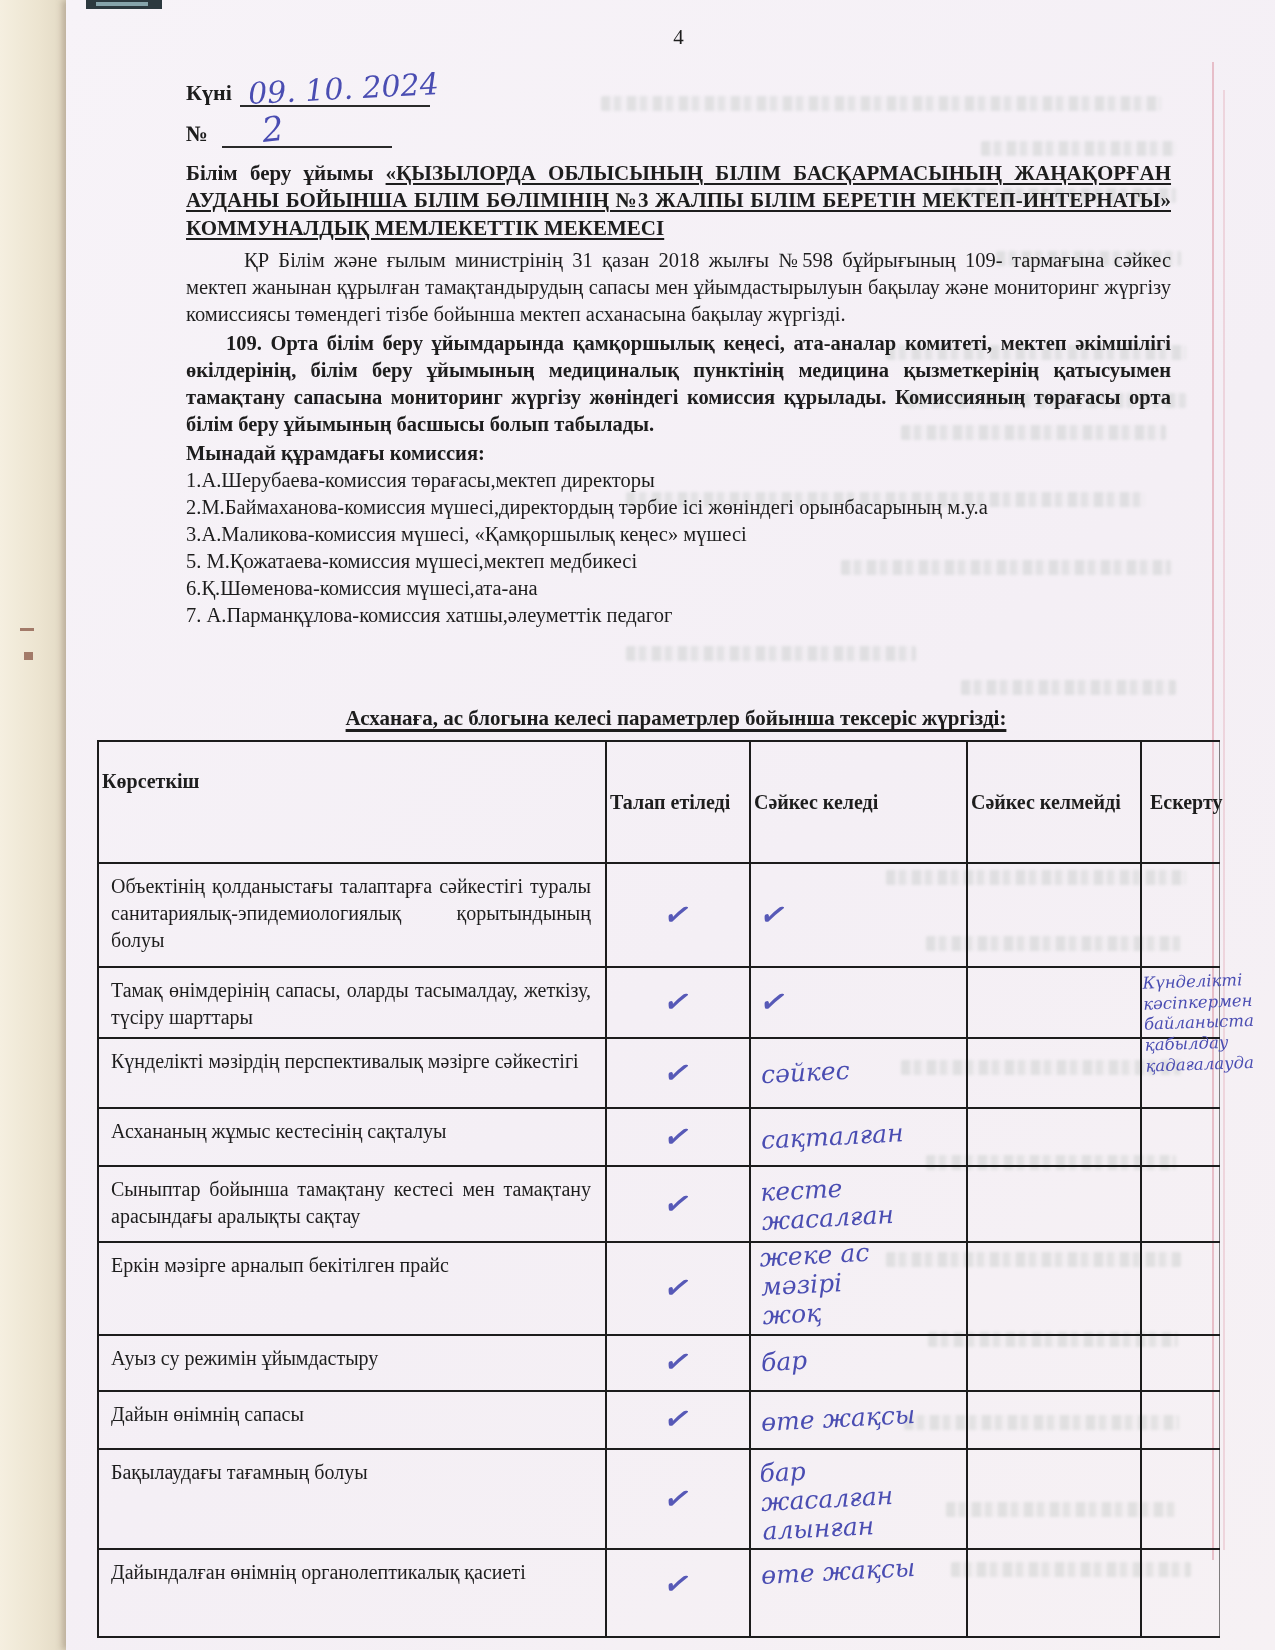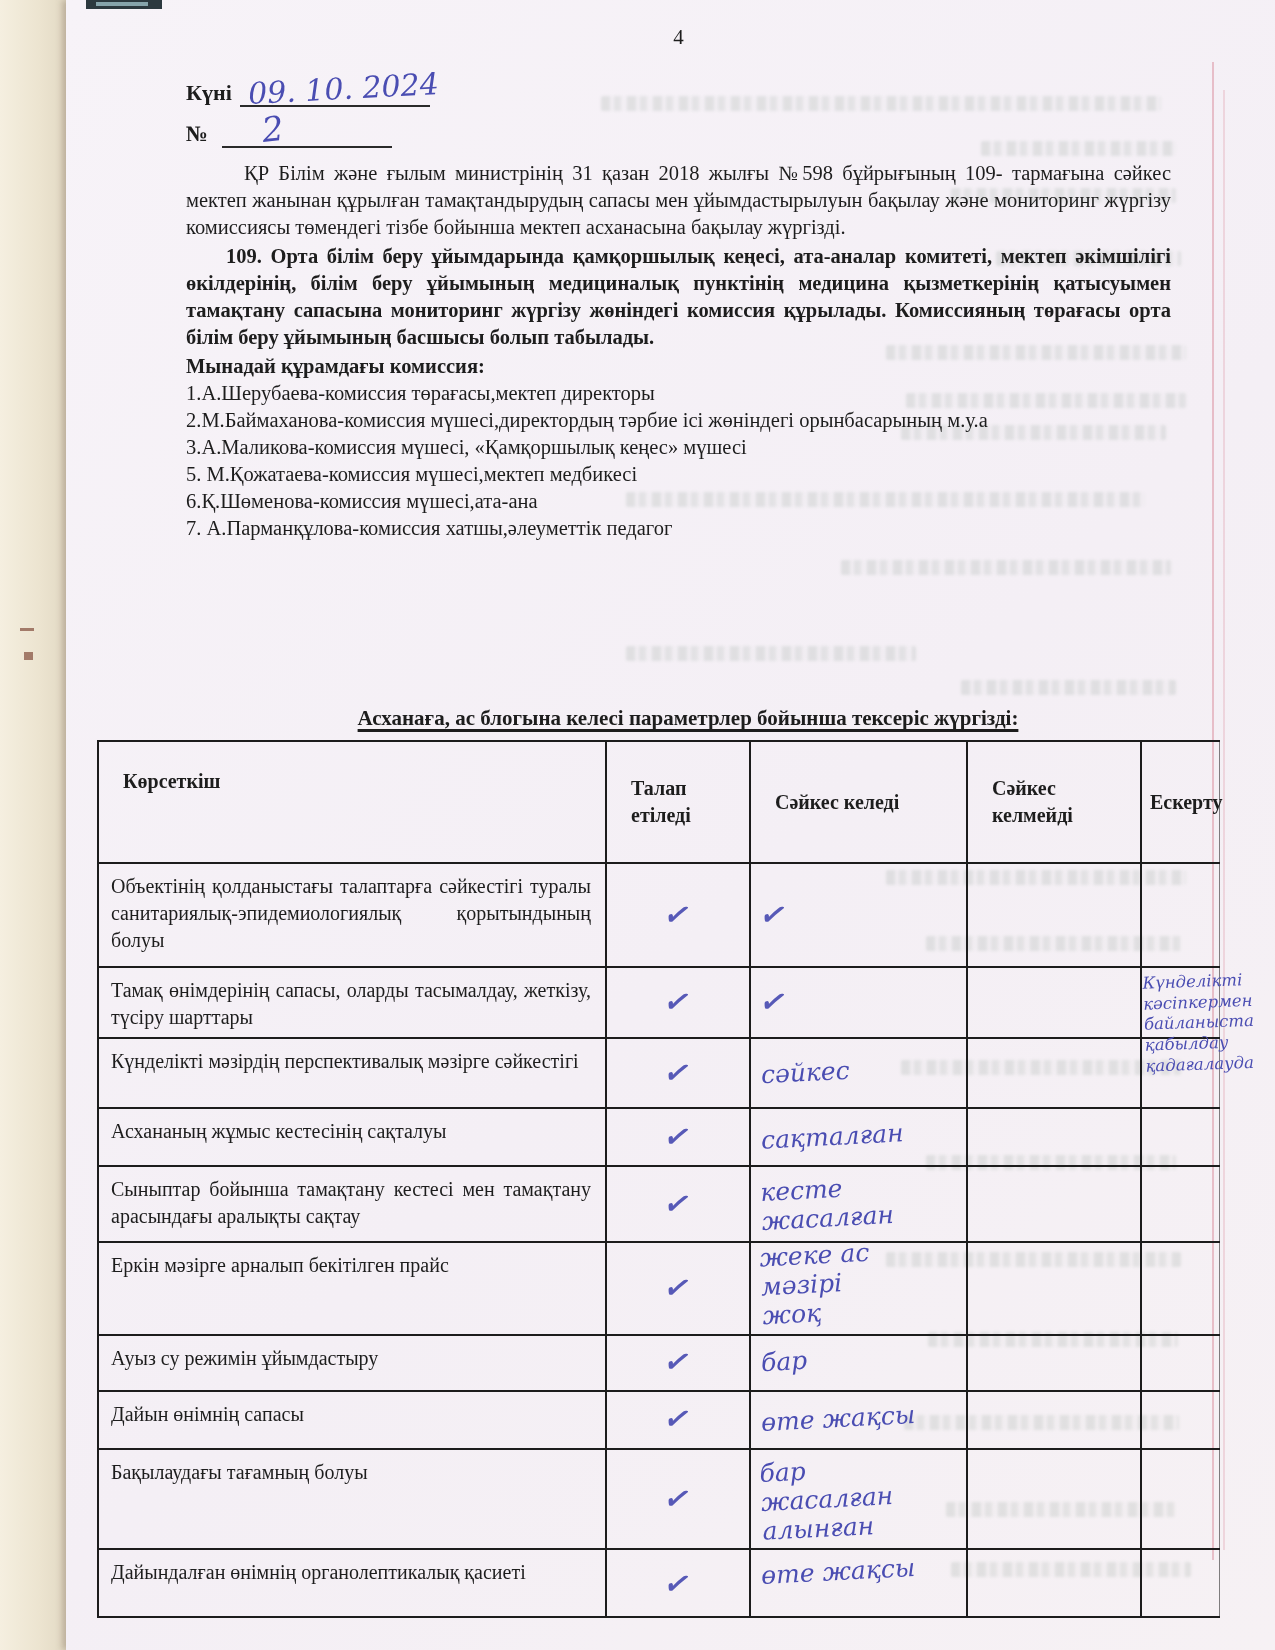--- a/index.html
+++ b/index.html
@@ -41,29 +41,29 @@
   .hv-date{position:absolute;left:8px;bottom:-4px;font-size:30px;white-space:nowrap;display:inline-block;transform:rotate(-3deg);}
   .hv-num{position:absolute;left:40px;bottom:-6px;font-size:34px;display:inline-block;transform:rotate(-6deg);}
   .org{margin:2px 0 0 0;text-align:justify;font-weight:bold;font-size:21px;}
   .org u{text-decoration-thickness:2px;text-underline-offset:3px;}
   .p1{margin:4px 0 0 0;text-align:justify;text-indent:58px;}
   .p2{margin:2px 0 0 0;text-align:justify;text-indent:40px;font-weight:bold;}
   .chead{margin:2px 0 0 0;font-weight:bold;}
   .clist{margin:0;padding:0;list-style:none;}
   .clist li{margin:0;}
 
-  .caption{position:absolute;left:172px;top:706px;width:900px;z-index:2;
+  .caption{position:absolute;left:160px;top:706px;width:900px;z-index:2;
     font-weight:bold;font-size:21px;text-align:center;}
   .caption span{text-decoration:underline;text-decoration-thickness:2.5px;text-underline-offset:4px;}
 
   table.insp{position:absolute;left:31px;top:740px;width:1121px;z-index:2;
     border-collapse:collapse;table-layout:fixed;background:transparent;
     font-size:20px;line-height:1.35;}
   table.insp th, table.insp td{border:2px solid #1c1c1c;padding:6px 10px;vertical-align:middle;background:transparent;}
-  table.insp th{font-weight:bold;text-align:left;height:88px;padding-left:24px;}
+  table.insp th{font-weight:bold;text-align:left;height:88px;padding-left:3px;}
   table.insp td.ind{ text-align:justify;vertical-align:top;padding:9px 14px 6px 12px;}
   table.insp .rt{border-right:1.5px solid rgba(28,28,28,.55);}
   td.mark{text-align:center;}
   td.mark2{text-align:left;padding-left:46px;}
   .tick{display:inline-block;color:#4a4db2;font-size:30px;transform:rotate(8deg) skewX(-8deg);font-weight:bold;opacity:.92;}
   .note{font-size:25px;display:inline-block;transform:rotate(-3deg);line-height:1.15;}
   .w140{max-width:150px;}
   .w120{max-width:130px;}
   td.remark-cell{position:relative;overflow:visible;}
   .remark{position:absolute;left:2px;top:4px;width:96px;font-size:16.5px;line-height:1.25;
@@ -106,20 +106,21 @@
   <div class="flow">
     <p class="pgnum">4</p>
 
     <div class="fieldrow">
       <span class="lbl">Күні</span><span class="blank date"><span class="hand hv-date">09. 10. 2024</span></span>
     </div>
     <div class="fieldrow">
       <span class="lbl">№</span><span class="blank num"><span class="hand hv-num">2</span></span>
     </div>
 
+    <p class="org"><span>Білім беру ұйымы</span> <u>«ҚЫЗЫЛОРДА ОБЛЫСЫНЫҢ БІЛІМ БАСҚАРМАСЫНЫҢ ЖАҢАҚОРҒАН АУДАНЫ БОЙЫНША БІЛІМ БӨЛІМІНІҢ №3 ЖАЛПЫ БІЛІМ БЕРЕТІН МЕКТЕП-ИНТЕРНАТЫ» КОММУНАЛДЫҚ МЕМЛЕКЕТТІК МЕКЕМЕСІ</u></p>
 
     <p class="p1">ҚР Білім және ғылым министрінің 31 қазан 2018 жылғы №598 бұйрығының 109- тармағына сәйкес мектеп жанынан құрылған тамақтандырудың сапасы мен ұйымдастырылуын бақылау және мониторинг жүргізу комиссиясы төмендегі тізбе бойынша мектеп асханасына бақылау жүргізді.</p>
     <p class="p2">109. Орта білім беру ұйымдарында қамқоршылық кеңесі, ата-аналар комитеті, мектеп әкімшілігі өкілдерінің, білім беру ұйымының медициналық пунктінің медицина қызметкерінің қатысуымен тамақтану сапасына мониторинг жүргізу жөніндегі комиссия құрылады. Комиссияның төрағасы орта білім беру ұйымының басшысы болып табылады.</p>
     <p class="chead">Мынадай құрамдағы комиссия:</p>
     <ul class="clist">
       <li>1.А.Шерубаева-комиссия төрағасы,мектеп директоры</li>
       <li>2.М.Баймаханова-комиссия мүшесі,директордың тәрбие ісі жөніндегі орынбасарының м.у.а</li>
       <li>3.А.Маликова-комиссия мүшесі, «Қамқоршылық кеңес» мүшесі</li>
       <li>5. М.Қожатаева-комиссия мүшесі,мектеп  медбикесі</li>
       <li>6.Қ.Шөменова-комиссия мүшесі,ата-ана</li>
@@ -213,21 +214,21 @@
     </tr>
 
     <tr style="height:62px;">
       <td class="ind">Бақылаудағы тағамның болуы</td>
       <td class="mark"><span class="tick">✓</span></td>
       <td><span class="hand note w140">бар жасалған алынған</span></td>
       <td></td>
       <td class="rt"></td>
     </tr>
 
-    <tr style="height:68px;">
+    <tr style="height:88px;">
       <td class="ind">Дайындалған өнімнің органолептикалық қасиеті</td>
       <td class="mark" style="vertical-align:top;padding-top:14px;"><span class="tick">✓</span></td>
       <td style="vertical-align:top;padding-top:8px;"><span class="hand note">өте жақсы</span></td>
       <td></td>
       <td class="rt"></td>
     </tr>
   </tbody>
     </table>
 
   <div class="redmark" style="left:-46px;top:628px;width:14px;height:3px;"></div>

